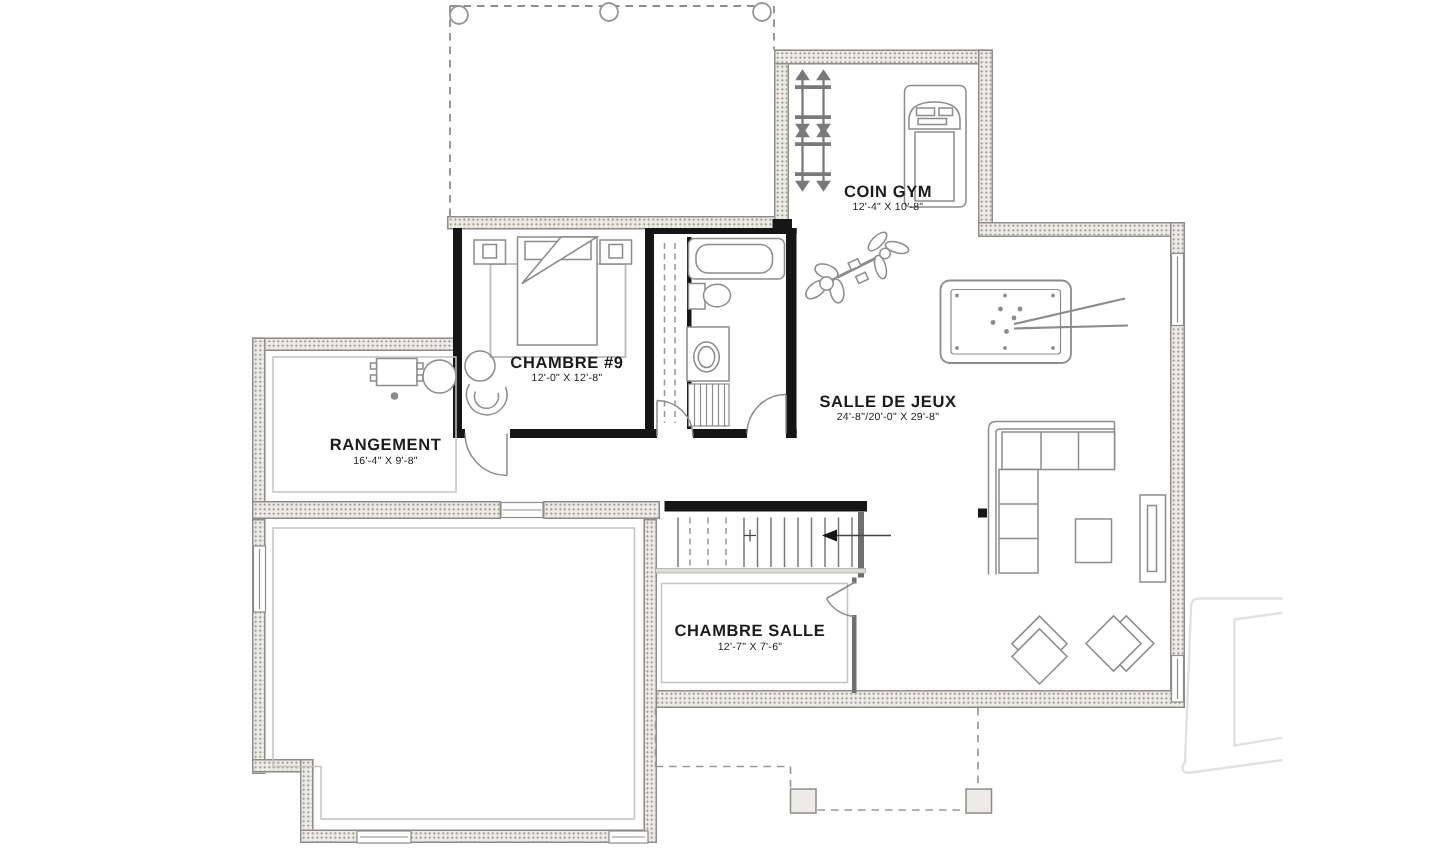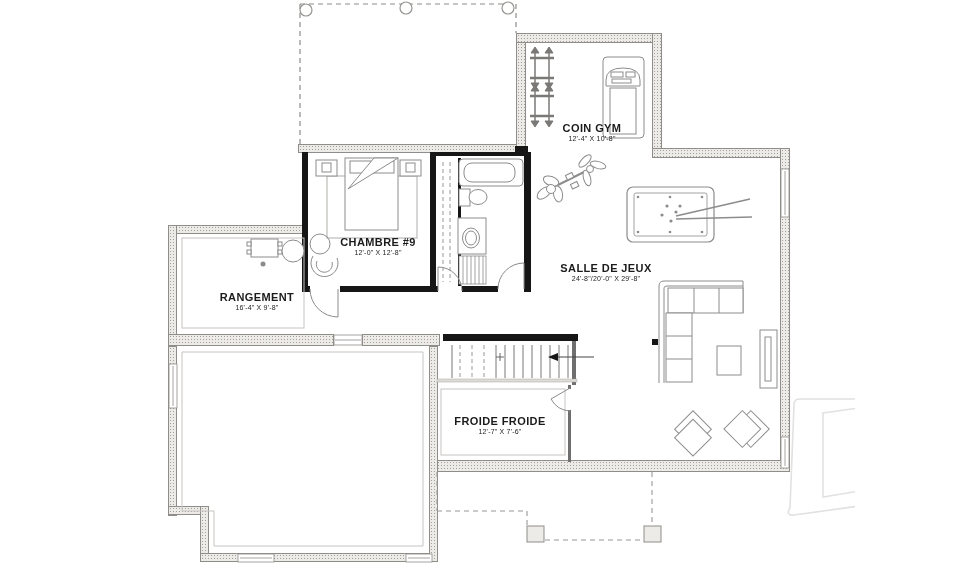--- a/index.html
+++ b/index.html
@@ -312,22 +312,22 @@
     <div class="rd">12'-4" X 10'-8"</div>
   </div>
   <div class="room-label" style="left:378px;top:236px">
     <div class="rn">CHAMBRE #9</div>
     <div class="rd">12'-0" X 12'-8"</div>
   </div>
   <div class="room-label" style="left:257px;top:291px">
     <div class="rn">RANGEMENT</div>
     <div class="rd">16'-4" X 9'-8"</div>
   </div>
-  <div class="room-label" style="left:606px;top:262px">
+  <div class="room-label" style="left:592px;top:262px">
     <div class="rn">SALLE DE JEUX</div>
     <div class="rd">24'-8"/20'-0" X 29'-8"</div>
   </div>
   <div class="room-label" style="left:500px;top:415px">
-    <div class="rn">FROIDE FROIDE</div>
+    <div class="rn">CHAMBRE SALLE</div>
     <div class="rd">12'-7" X 7'-6"</div>
   </div>
 
 </div>
 
 </body></html>

